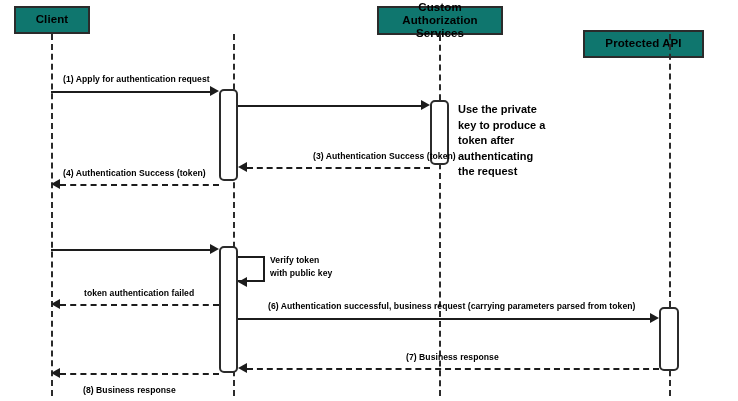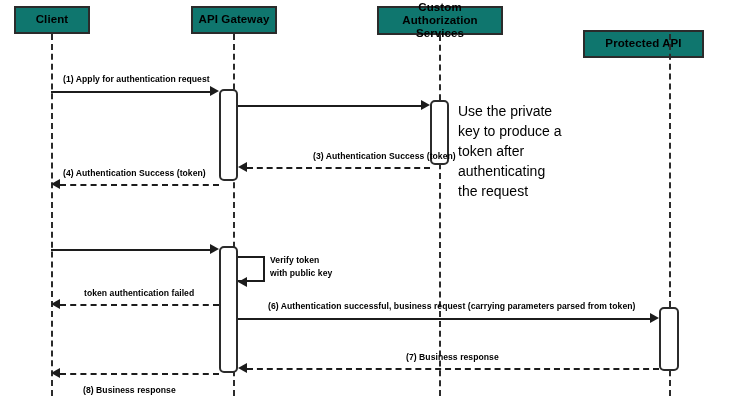--- a/index.html
+++ b/index.html
@@ -85,35 +85,34 @@
     position:absolute;
     box-sizing:border-box;
     border:2px solid #1c1c1c;
     border-left:none;
     background:transparent;
   }
 
   
   .note{
     position:absolute;
-    font-size:14px;
-    font-weight:normal;
+    font-size:11px;
+    font-weight:bold;
     line-height:1.42;
     color:#000;
     white-space:pre-line;
   }
 </style>
 </head>
 <body>
 
 <div id="canvas">
 
   <div class="participant" style="left:14px;top:6px;width:76px;height:28px;">Client</div>
 
-  <div class="participant" style="left:191px;top:6px;width:86px;height:28px;">API Gateway</div>
 
   <div class="participant" style="left:377px;top:6px;width:126px;height:29px;">Custom Authorization Services</div>
 
   <div class="participant" style="left:583px;top:6px;width:121px;height:28px;margin-top:24px;">Protected API</div>
 
   <div class="lifeline" style="left:51px;top:34px;height:362px;"></div>
   <div class="lifeline" style="left:233px;top:34px;height:362px;"></div>
   <div class="lifeline" style="left:439px;top:35px;height:361px;"></div>
   <div class="lifeline" style="left:669px;top:34px;height:362px;"></div>
 

